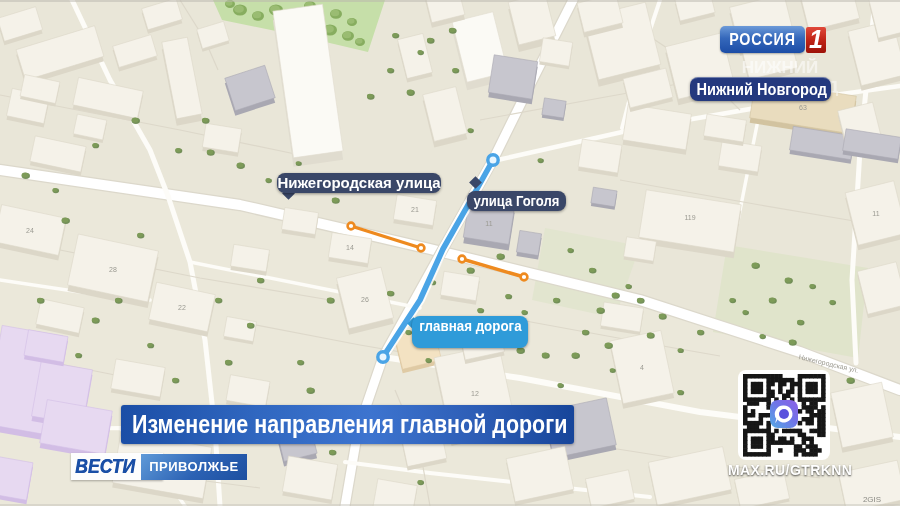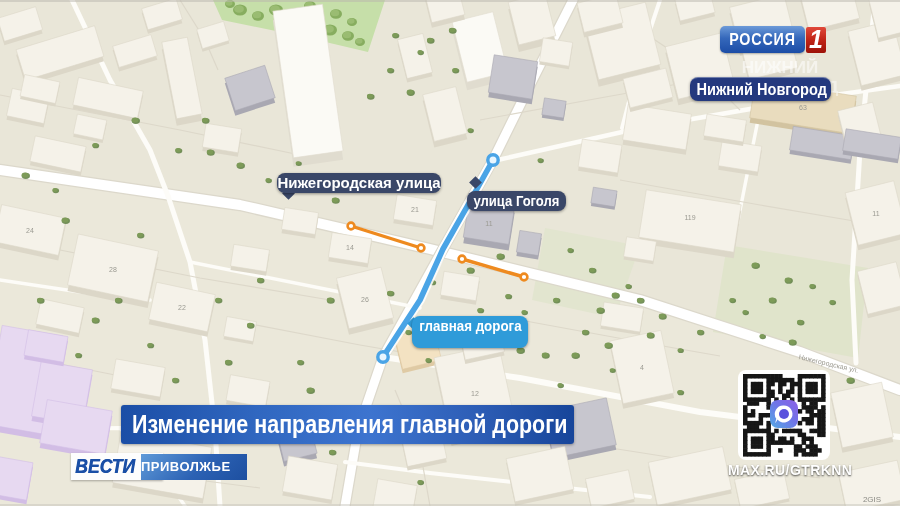--- a/index.html
+++ b/index.html
@@ -436,21 +436,21 @@
 </div>
 
 <div style="position:absolute;left:73px;top:405px;width:453px;height:39px;border-radius:3px;background:linear-gradient(90deg,#1b4ea6 0%,#3067c0 30%,#3d74cf 55%,#2c5cb4 80%,#17459a 100%);box-shadow:0 1px 3px rgba(0,0,0,.35);margin-left:48px;">
  <div style="position:absolute;left:11px;top:0;font-weight:bold;font-size:26px;line-height:38px;color:#fff;white-space:nowrap;transform:scale(0.825,1);transform-origin:left center;">Изменение направления главной дороги</div>
 </div>
 
 <div style="position:absolute;left:71px;top:453px;width:92px;height:27px;background:#fdfdfd;box-shadow:0 1px 2px rgba(0,0,0,.3);overflow:hidden;">
  <div style="position:absolute;left:4px;top:2px;font-weight:bold;font-style:italic;font-size:20px;color:#1a4fa6;text-shadow:0.6px 0 0 #1a4fa6;transform:scale(0.88,1);transform-origin:left center;">ВЕСТИ</div>
 </div>
 <div style="position:absolute;left:141px;top:454px;width:106px;height:26px;background:linear-gradient(135deg,#5f9ad8 0%,#2c62b4 55%,#1d4fa0 100%);">
- <div style="position:absolute;left:0;top:0;width:100%;font-weight:bold;font-size:13px;line-height:26px;color:#fff;letter-spacing:0.5px;">ПРИВОЛЖЬЕ</div>
+ <div style="position:absolute;left:0;top:0;width:100%;text-align:center;font-weight:bold;font-size:13px;line-height:26px;color:#fff;letter-spacing:0.5px;">ПРИВОЛЖЬЕ</div>
 </div>
 
 <div style="position:absolute;left:738px;top:370px;width:92px;height:90px;background:#fff;border-radius:8px;">
 <svg width="92" height="90" viewBox="0 0 92 90">
 <rect x="5.0" y="4.0" width="4.5" height="4.5" fill="#161616"></rect>
 <rect x="8.9" y="4.0" width="4.5" height="4.5" fill="#161616"></rect>
 <rect x="12.8" y="4.0" width="4.5" height="4.5" fill="#161616"></rect>
 <rect x="16.7" y="4.0" width="4.5" height="4.5" fill="#161616"></rect>
 <rect x="20.6" y="4.0" width="4.5" height="4.5" fill="#161616"></rect>
 <rect x="24.5" y="4.0" width="4.5" height="4.5" fill="#161616"></rect>

